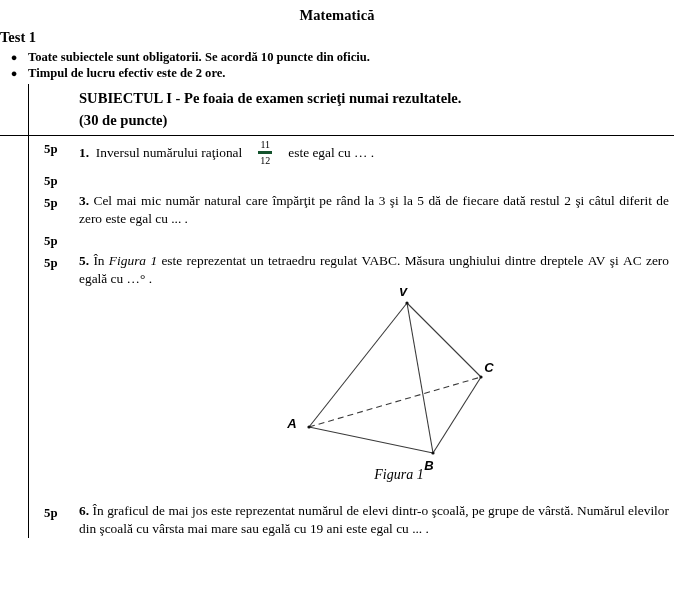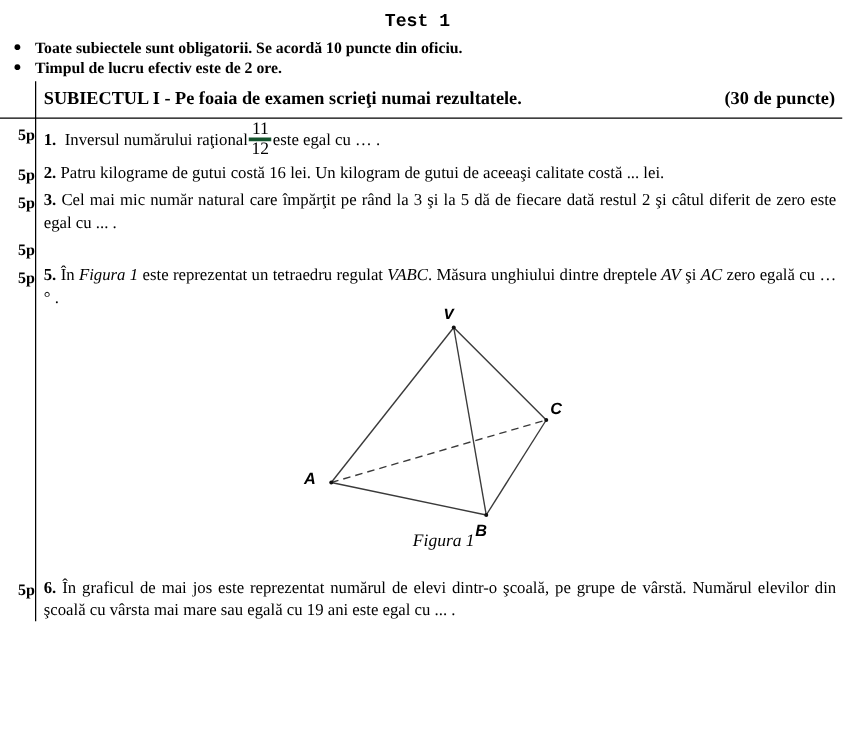--- a/index.html
+++ b/index.html
@@ -22,27 +22,26 @@
     text-align: center;
   }
   .header-line {
     font-weight: bold;
     font-size: 14.5px;
     line-height: 19px;
     letter-spacing: 0.1px;
   }
 
   .test-no {
-    text-align: center;
+    text-align: left;
     font-weight: bold;
     font-size: 14.5px;
     padding-right: 6px;
     margin-top: 4px;
     line-height: 17px;
-    font-family: Liberation Mono, monospace;
   }
 
   
   .bullets {
     margin-top: 3px;
     padding-left: 0;
   }
   .bullet-row {
     display: flex;
     align-items: flex-start;
@@ -80,61 +79,63 @@
     margin: 0;
   }
 
   .row {
     display: flex;
     align-items: flex-start;
   }
   .pts {
     flex: 0 0 28px;
     width: 28px;
-    text-align: right;
+    text-align: left;
     font-weight: bold;
     font-size: 12.8px;
     line-height: 18px;
     padding-top: 2px;
+    margin-left: 44px;
   }
   .body-cell {
     flex: 1 1 auto;
     padding-left: 7px;
     padding-right: 5px;
     font-size: 13.4px;
     line-height: 18px;
     text-align: justify;
   }
 
   .subject-row .body-cell {
     display: flex;
     justify-content: space-between;
     align-items: baseline;
     font-weight: bold;
     font-size: 14.6px;
     line-height: 22px;
     padding-top: 3px;
     padding-bottom: 4px;
+    flex-direction: column;
   }
   .subject-points { white-space: nowrap; padding-right: 1px; }
 
   .qnum { font-weight: bold; }
   .it { font-style: italic; }
-  .mathit { font-style: italic; font-family: "Liberation Serif", serif; }
+  .mathit { font-family: "Liberation Serif", serif; }
 
   .q-row { padding-top: 2px; }
 
   
   .frac {
     display: inline-block;
     vertical-align: middle;
     text-align: center;
-    font-size: 14px;
+    font-size: 10px;
     line-height: 13px;
-    margin: 0 1px;
+    margin: 0 16px;
     position: relative;
     top: -1px;
   }
   .frac .num { display: block; padding: 0 2px; }
   .frac .den { display: block; padding: 0 2px; border-top: 3px solid #14532d; }
 
   .q1-line { line-height: 30px; }
 
   
   .figure-wrap {
@@ -156,20 +157,21 @@
     font-style: italic;
     font-size: 13px;
     font-weight: bold;
     fill: #000;
   }
 </style>
 </head>
 <body>
 
 <div class="header">
+  <div class="header-line">Matematică</div>
 </div>
 
 <div class="test-no">Test 1</div>
 
 <div class="bullets">
   <div class="bullet-row">
     <span class="bullet-dot">●</span>
     <span class="bullet-text">Toate subiectele sunt obligatorii. Se acordă 10 puncte din oficiu.</span>
   </div>
   <div class="bullet-row">
@@ -192,21 +194,20 @@
   <div class="hrule"></div>
 
   <div class="row q-row">
     <div class="pts">5p</div>
     <div class="body-cell q1-line"><span class="qnum">1.</span>&nbsp;
       <span>Inversul numărului raţional</span><span class="frac"><span class="num">11</span><span class="den">12</span></span><span>este egal cu … .</span></div>
   </div>
 
   <div class="row q-row">
     <div class="pts">5p</div>
-    <div class="body-cell"><span class="qnum">2.</span> <span>Patru kilograme de gutui costă 16 lei. Un kilogram de gutui de aceeaşi calitate costă ... lei.</span></div>
   </div>
 
   <div class="row q-row">
     <div class="pts">5p</div>
     <div class="body-cell"><span class="qnum">3.</span> <span>Cel mai mic număr natural care împărţit pe rând la 3 şi la 5 dă de fiecare dată restul 2 şi câtul diferit de zero este egal cu ... .</span></div>
   </div>
 
   <div class="row q-row">
     <div class="pts">5p</div>
   </div>

